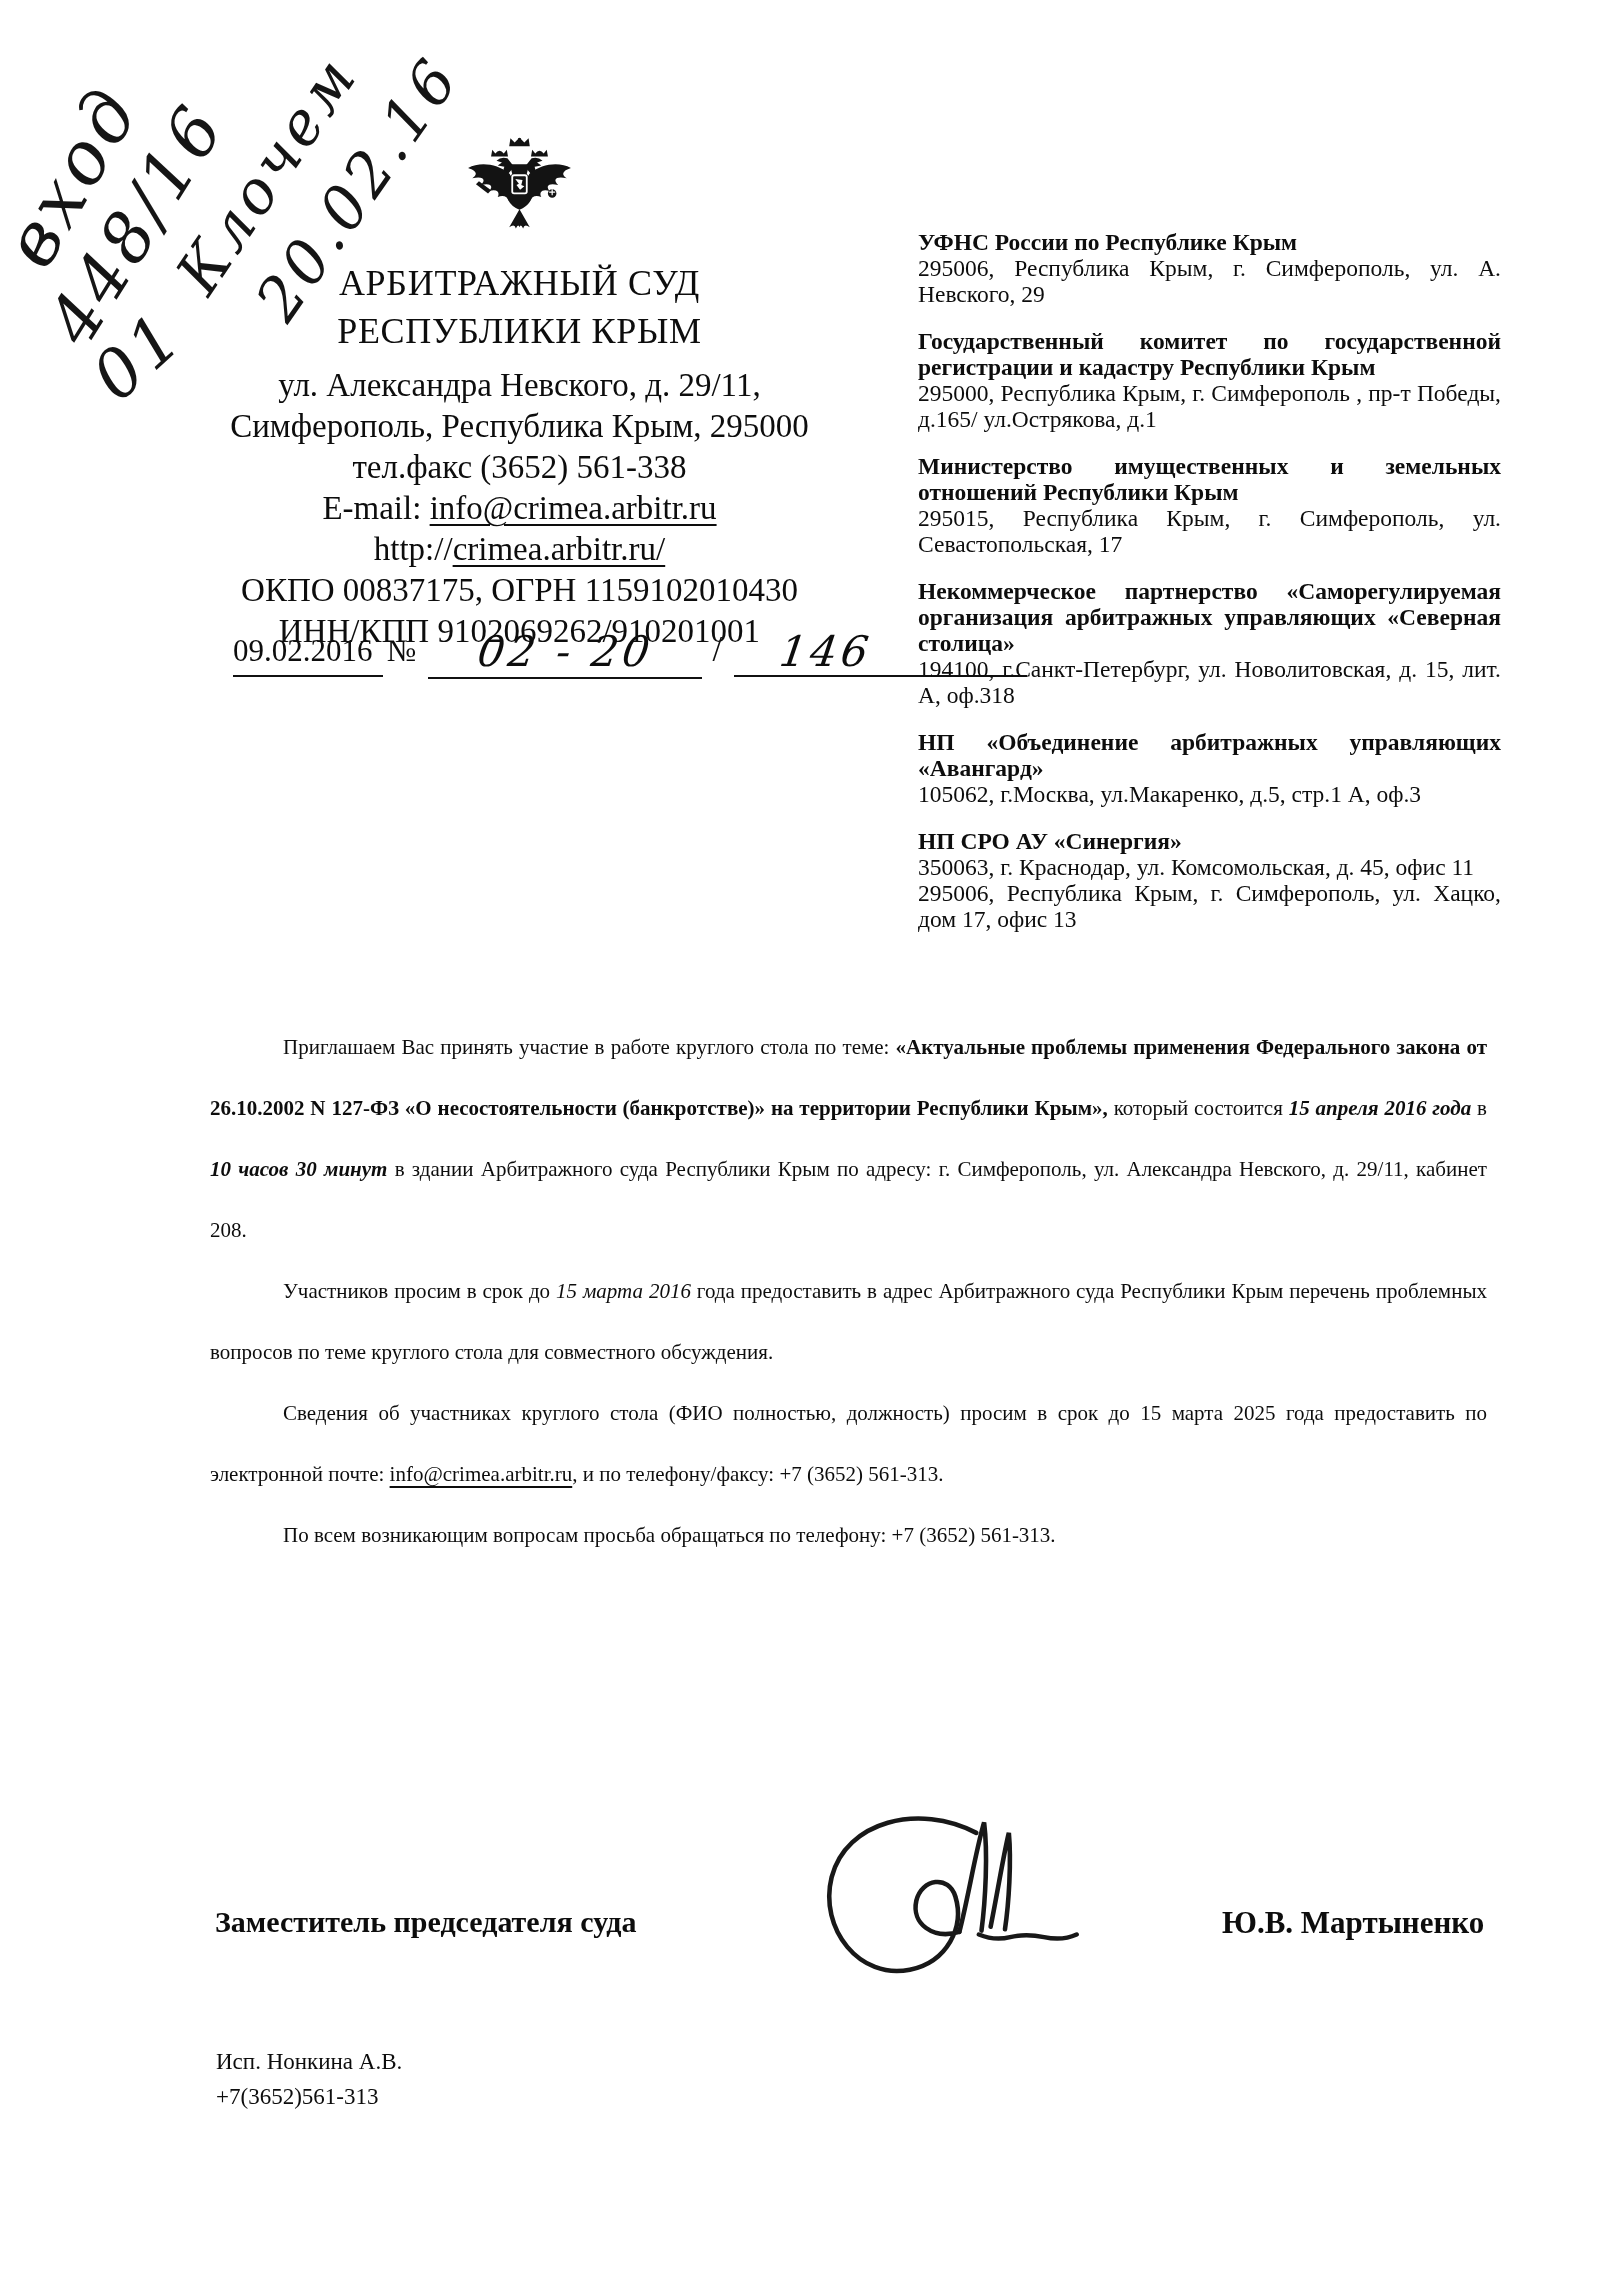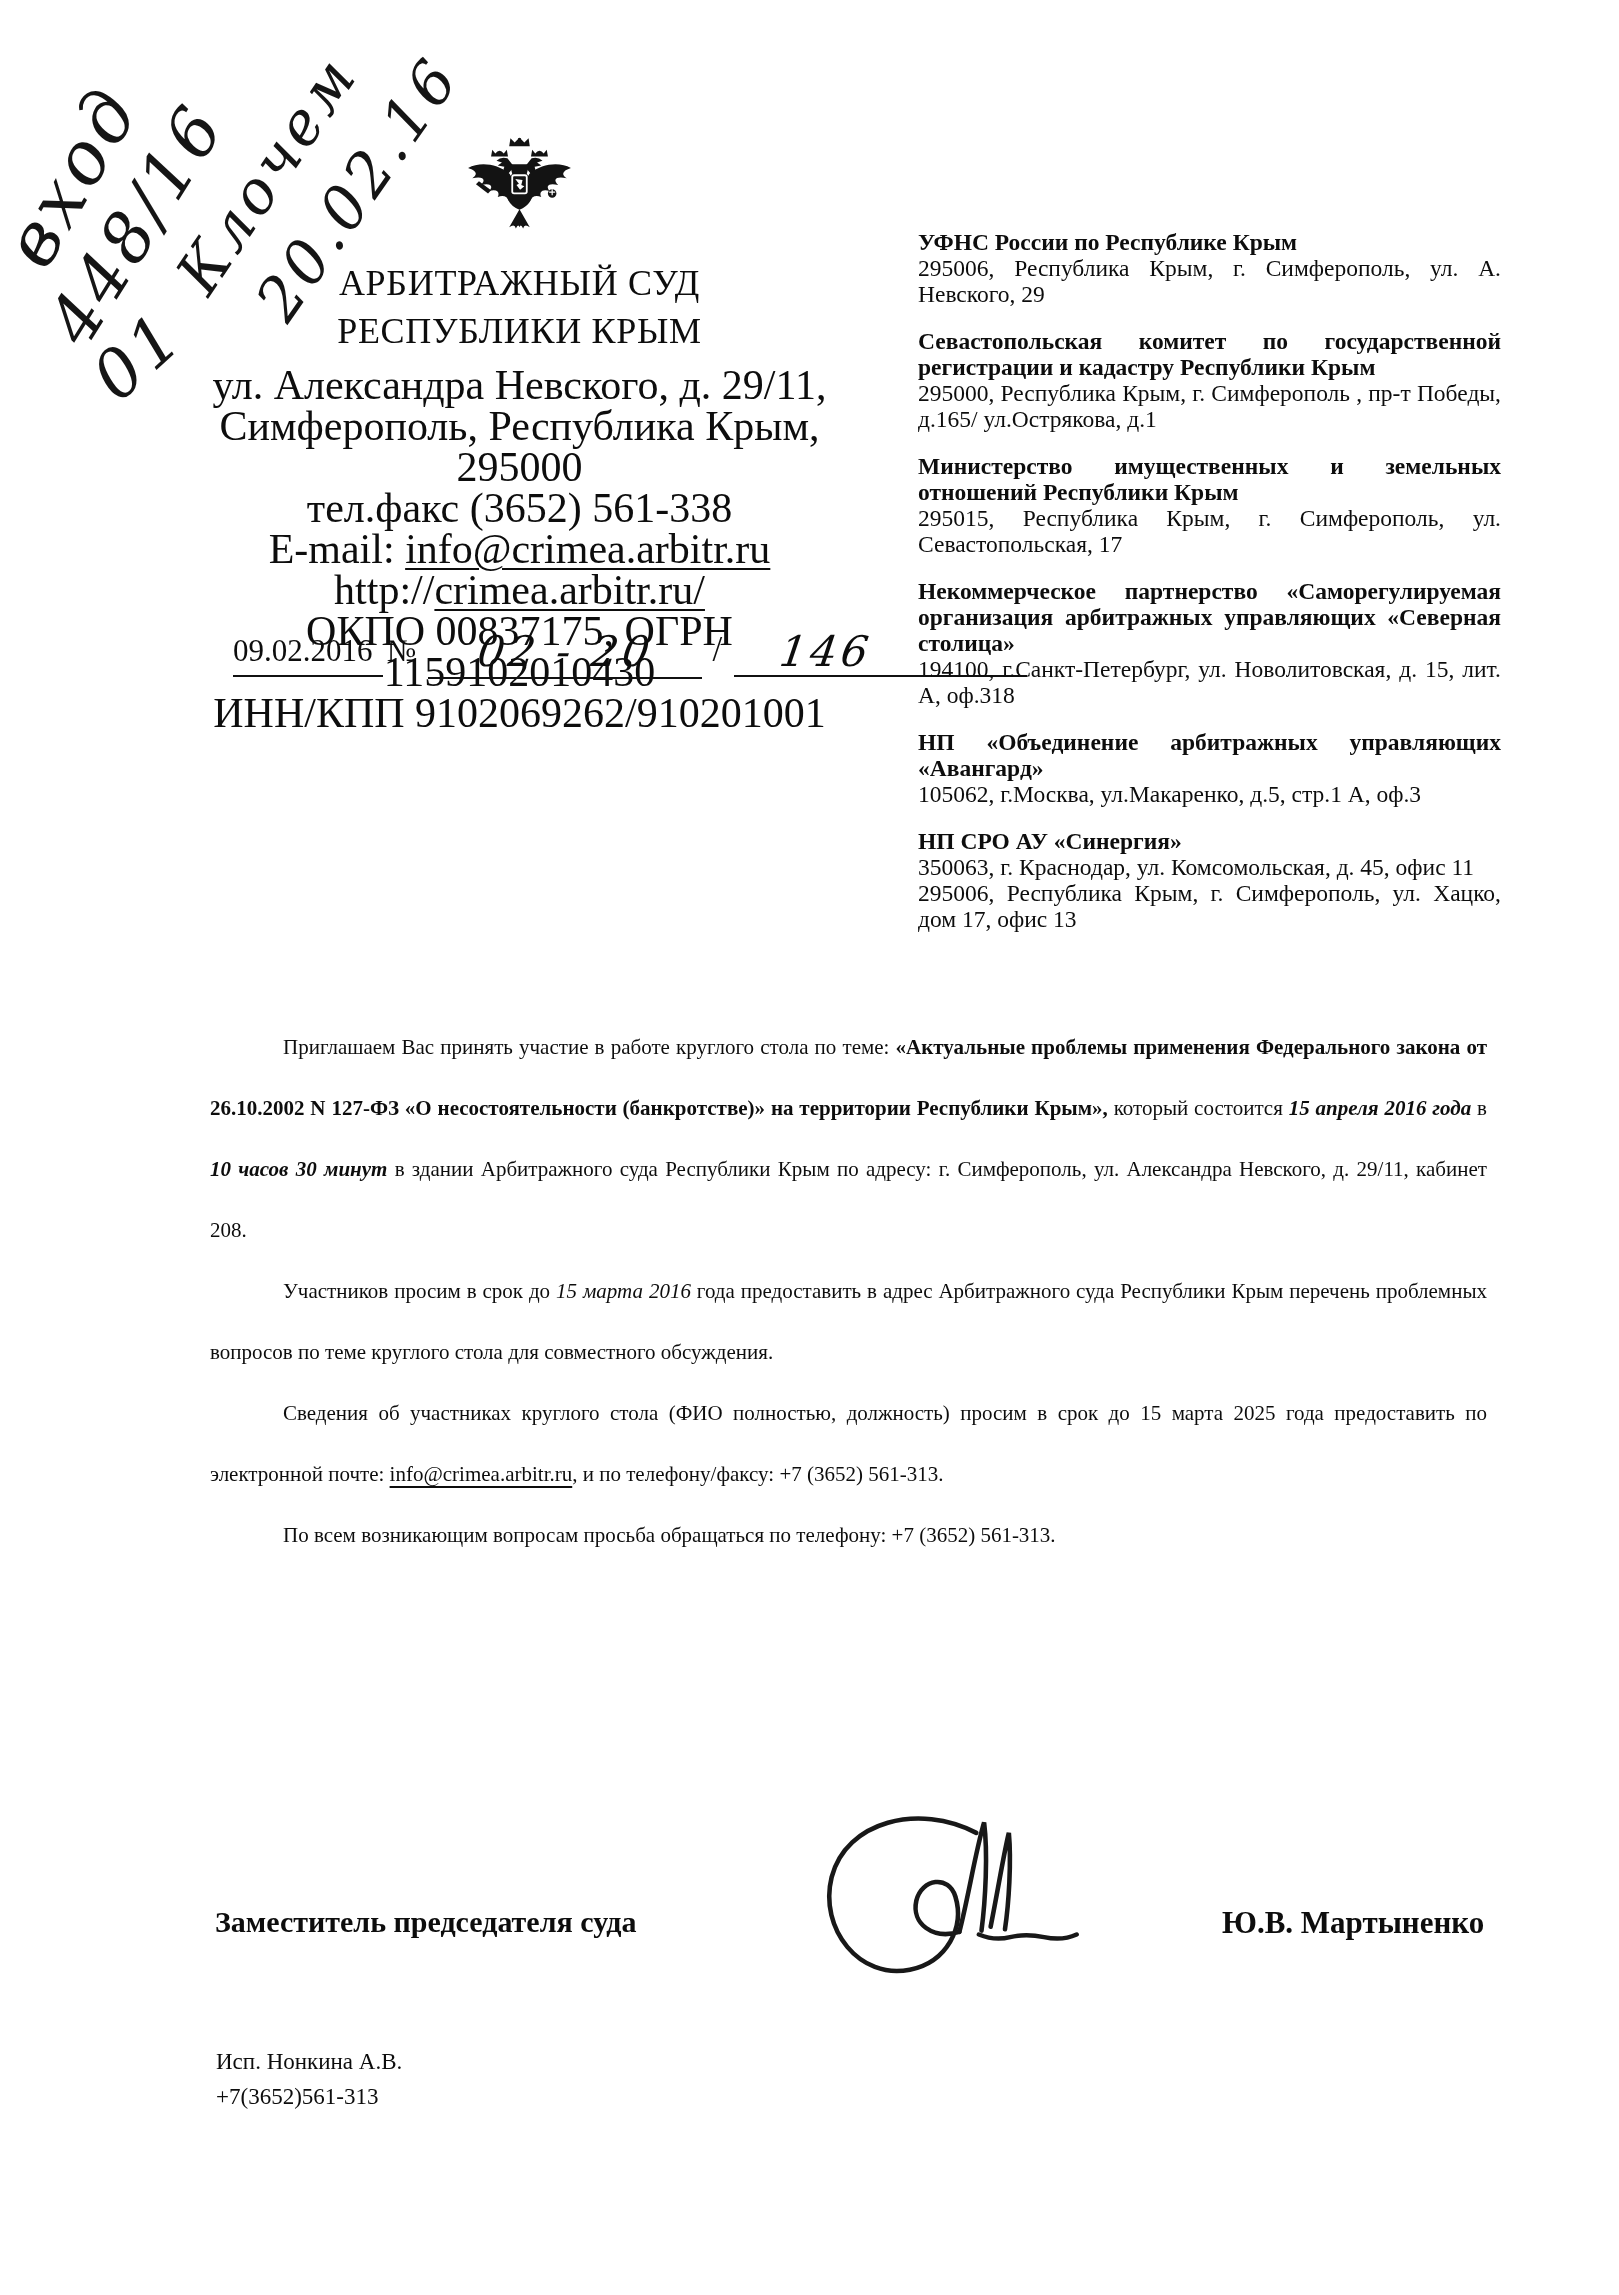--- a/index.html
+++ b/index.html
@@ -17,21 +17,21 @@
   .hw1{left:60px;top:196px;font-size:73px;transform:rotate(-60deg);}
   .hw2{left:99px;top:279px;font-size:68px;transform:rotate(-58deg);}
   .hw3{left:220px;top:236px;font-size:60px;transform:rotate(-56deg);}
   .hw4{left:129px;top:339px;font-size:66px;transform:rotate(-42deg);}
   .hw5{left:299px;top:263px;font-size:60px;transform:rotate(-55deg);}
 
   
   .letterhead{position:absolute;left:209px;top:136px;width:621px;text-align:center;}
   .emblem{display:block;margin:0 auto 6.5px auto;}
   .court-name{font-weight:normal;font-size:36px;line-height:48px;letter-spacing:0.7px;}
-  .lh-lines{margin-top:10.4px;font-size:42px;line-height:41px;}
+  .lh-lines{margin-top:10.4px;font-size:33px;line-height:41px;}
   .u{text-decoration:underline;text-underline-offset:4.6px;text-decoration-thickness:2px;}
 
   
   .refline{position:absolute;left:233px;top:630px;font-size:31px;white-space:nowrap;}
   .ref-date{border-bottom:2.6px solid #111;padding:0 10.4px 6.5px 0;}
   .ref-no{margin-left:3.9px;}
   .hand-seg{display:inline-block;border-bottom:2.6px solid #111;text-align:center;
     height:46px;vertical-align:-9px;margin-left:11.7px;}
   .seg1{width:274px;}
   .seg2{width:293px;text-align:left;padding-left:46px;box-sizing:border-box;}
@@ -117,21 +117,21 @@
   <div class="refline">
     <span class="ref-date">09.02.2016</span><span class="ref-no">№</span><span class="hand-seg seg1"><span class="hw-num">02 - 20</span></span><span class="ref-slash">/</span><span class="hand-seg seg2"><span class="hw-num">146</span></span>
   </div>
 
   <div class="recipients">
     <div class="recipient">
       <div class="r-title">УФНС России по Республике Крым</div>
       <div class="r-addr">295006, Республика Крым, г. Симферополь, ул. А. Невского, 29</div>
     </div>
     <div class="recipient">
-      <div class="r-title">Севастопольская комитет по государственной регистрации и кадастру Республики Крым</div>
+      <div class="r-title">Государственный комитет по государственной регистрации и кадастру Республики Крым</div>
       <div class="r-addr">295000, Республика Крым, г. Симферополь , пр-т Победы, д.165/ ул.Острякова, д.1</div>
     </div>
     <div class="recipient">
       <div class="r-title">Министерство имущественных и земельных отношений Республики Крым</div>
       <div class="r-addr">295015, Республика Крым, г. Симферополь, ул. Севастопольская, 17</div>
     </div>
     <div class="recipient">
       <div class="r-title">Некоммерческое партнерство «Саморегулируемая организация арбитражных управляющих «Северная столица»</div>
       <div class="r-addr">194100, г.Санкт-Петербург, ул. Новолитовская,  д. 15, лит. А, оф.318</div>
     </div>

